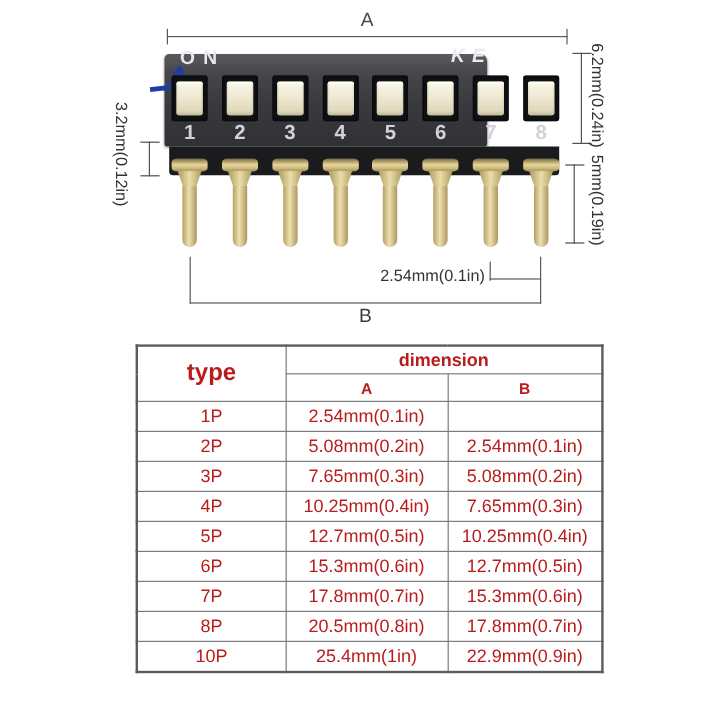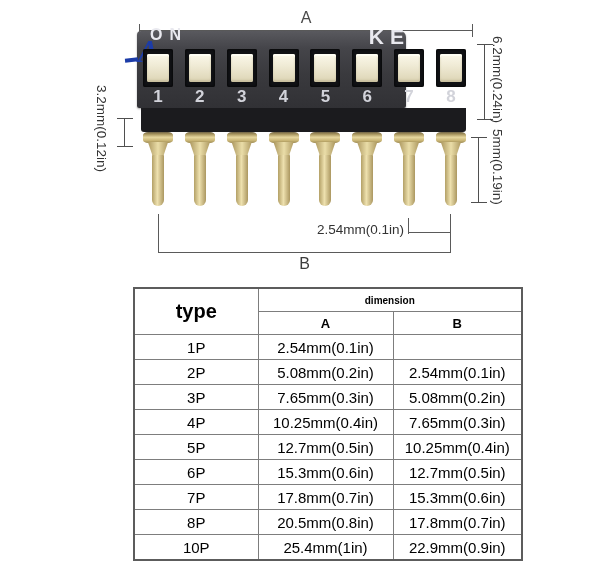--- a/index.html
+++ b/index.html
@@ -30,27 +30,27 @@
   .vbracket::after{bottom:0;}
   .br-left{left:124px;top:118px;height:29px;}
   .br-body{left:484px;top:44px;height:76px;}
   .br-pin{left:478px;top:137px;height:66px;}
   .vlabel{position:absolute;writing-mode:vertical-rl;font-size:13.5px;color:#333;white-space:nowrap;}
   .lbl-left{left:94px;top:85px;}
   .lbl-body{left:490px;top:36px;}
   .lbl-pin{left:490px;top:129px;}
   
   .dip-body{
-    position:absolute;left:137px;top:31px;width:269px;height:77px;
+    position:absolute;left:137px;top:45px;width:269px;height:77px;
     background:linear-gradient(180deg,#59595e 0%,#45454a 22%,#3a3a3e 55%,#313135 100%);
     border-radius:4px 6px 2px 2px;
     box-shadow:0 1px 2px rgba(0,0,0,.35);
   }
   .on-label{position:absolute;left:13px;top:-5px;font-size:16px;font-weight:700;letter-spacing:7px;color:#e9e9ef;}
-  .ke-label{position:absolute;right:-4px;top:-6px;font-size:21px;font-weight:700;letter-spacing:6px;color:#e9e9ef;}
+  .ke-label{position:absolute;right:-4px;top:-6px;font-size:16px;font-weight:700;letter-spacing:6px;color:#e9e9ef;font-style:italic;}
   .watermark{position:absolute;left:1px;top:5px;font-family:"Liberation Serif",serif;font-style:italic;font-weight:700;font-size:31px;color:#1c3ca8;line-height:1;}
   .watermark-dash{position:absolute;left:-12px;top:27px;width:13px;height:4px;background:#1c3ca8;transform:rotate(-6deg);}
   .body-base{position:absolute;left:4px;top:77px;width:325px;height:24px;background:#1b1b1e;border-radius:0 0 3px 3px;}
   
   .switch-row{position:absolute;left:0;top:18px;width:333px;display:flex;justify-content:space-between;padding:0 2px 0 4px;box-sizing:border-box;}
   .switch-unit{width:34px;display:flex;flex-direction:column;align-items:center;}
   .slot{width:30px;height:38px;background:#101114;border-radius:2px;box-shadow:inset 0 0 3px #000;display:flex;justify-content:center;}
   .actuator{width:22px;height:28px;margin-top:5px;border-radius:2px;
     background:linear-gradient(180deg,#fbf8ea 0%,#f0ebd6 40%,#dcd4b4 100%);
     box-shadow:inset 0 2px 0 #fffef4, inset 0 -2px 2px #c9c0a0;}
@@ -62,28 +62,28 @@
     background:linear-gradient(180deg,#6e6348 0%,#a3905a 18%,#e6d79f 48%,#c9b575 78%,#9d8a53 100%);}
   .pin-neck{width:22px;height:13px;margin-top:-1px;
     background:linear-gradient(90deg,#a8935a 0%,#eadda8 50%,#a8935a 100%);
     clip-path:polygon(4% 0,96% 0,76% 100%,24% 100%);}
   .pin-leg{width:12px;height:52px;margin-top:-1px;border-radius:2px 2px 6px 6px;
     background:linear-gradient(90deg,#b3a066 0%,#eee1af 45%,#ab9760 100%);}
   
   .spec-table{
     position:absolute;left:113px;top:287px;width:388px;
     border-collapse:collapse;table-layout:fixed;
-    font-family:"Liberation Sans",sans-serif;color:#000000;margin-left:20px;
+    font-family:"Liberation Sans",sans-serif;color:#b91c1c;
   }
   .spec-table th,.spec-table td{
     border:1px solid #7d7d7d;text-align:center;vertical-align:middle;padding:0;
   }
   .spec-table{border:2px solid #5c5c5c;}
   .th-type{font-size:20px;font-weight:700;}
-  .th-dim{font-size:10px;font-weight:700;height:22px;}
+  .th-dim{font-size:15px;font-weight:700;height:22px;}
   .th-ab{font-size:13px;font-weight:700;height:22px;}
   .spec-table td{font-size:15px;height:24px;}
   .td-type{font-size:14.5px;}
 </style>
 </head>
 <body>
 
 <div class="canvas">
 
   <div class="dim-label dim-a-label">A</div>

